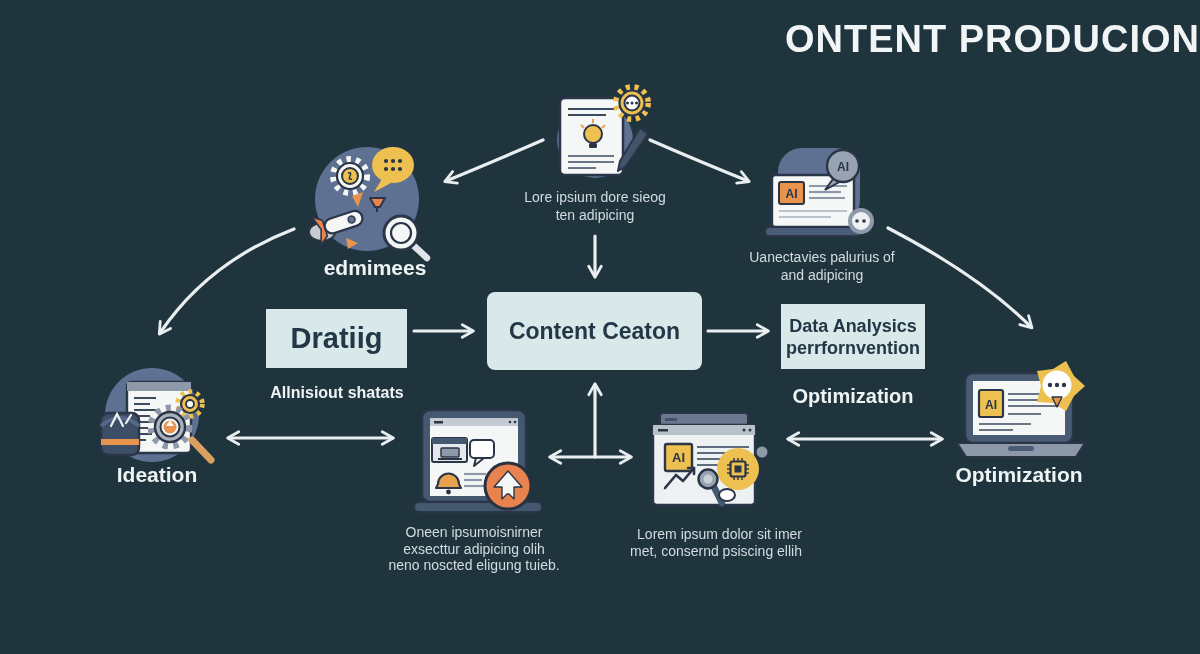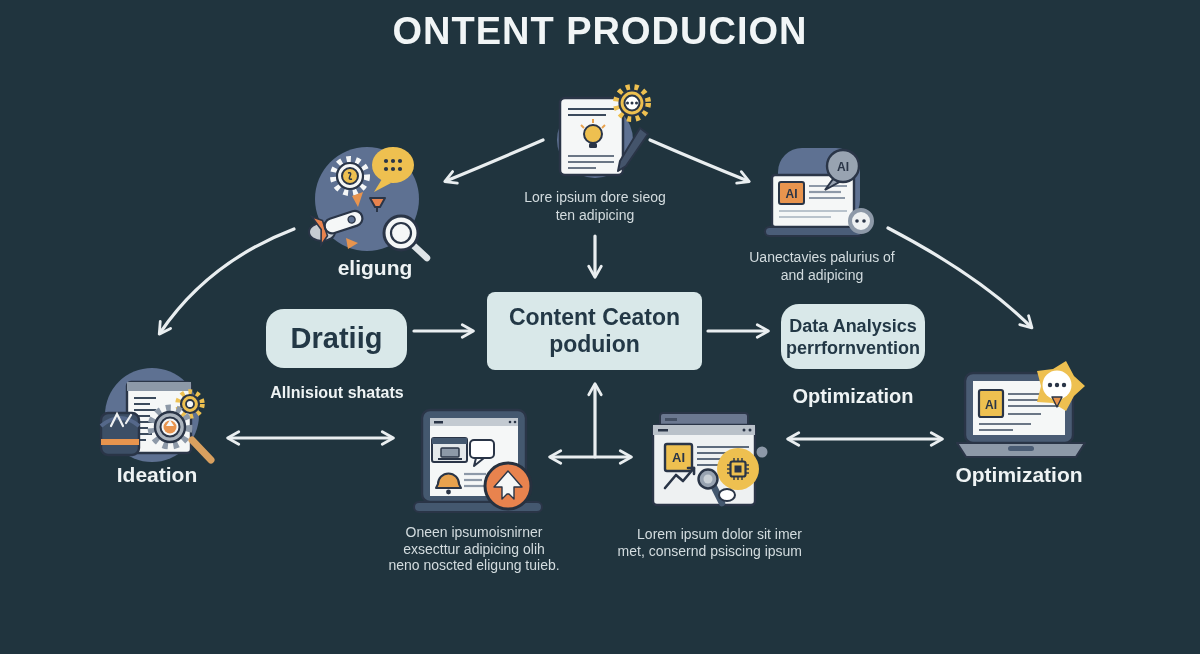--- a/index.html
+++ b/index.html
@@ -4,33 +4,33 @@
 <style>
   html,body{margin:0;padding:0;background:#10191e;}
   .stage{
     position:relative;width:1200px;height:654px;overflow:hidden;
     background:#20343e;
     font-family:"Liberation Sans",sans-serif;
     -webkit-font-smoothing:antialiased;
   }
   .abs{position:absolute;}
   .title{
-    left:0;top:10px;width:1200px;margin:0;text-align:center;
+    left:0;top:18px;width:1200px;margin:0;text-align:right;
     font-size:38px;font-weight:700;letter-spacing:1px;color:#f1f5f6;
   }
   .overlay{left:0;top:0;pointer-events:none;}
   .caption{
     text-align:center;color:#d3dcdf;font-size:14px;line-height:17.5px;font-weight:500;
   }
   .caption div{white-space:nowrap;}
   .node-label{
     text-align:center;color:#eef3f4;font-weight:700;font-size:21px;
   }
   .box{
-    background:#d9e8e9;border-radius:18px;display:flex;align-items:center;justify-content:center;
+    background:#d9e8e9;border-radius:0;display:flex;align-items:center;justify-content:center;
     text-align:center;color:#233846;font-weight:700;
   }
   .box .lines div{white-space:nowrap;}
   svg text{font-family:"Liberation Sans",sans-serif;font-weight:700;fill:#2a3547;}
 </style>
 </head>
 <body>
 
 <div class="stage">
 
@@ -118,21 +118,21 @@
         <circle cx="8" cy="0" r="3.5" fill="#5e7192" stroke="#2a3547" stroke-width="1.4"></circle>
       </g>
       <polygon points="46,92 58,97 48,103" fill="#e8944e"></polygon>
     </g>
     <g>
       <line x1="113" y1="99" x2="127" y2="112" stroke="#dfe5e8" stroke-width="6.5" stroke-linecap="round"></line>
       <circle cx="101" cy="87" r="17" fill="#f5f7f7" stroke="#2a3547" stroke-width="3"></circle>
       <circle cx="101" cy="87" r="10" fill="#f5f7f7" stroke="#2a3547" stroke-width="2.2"></circle>
     </g>
   </svg>
-  <div class="abs node-label" style="left:295px;top:256px;width:160px;">eligung</div>
+  <div class="abs node-label" style="left:295px;top:256px;width:160px;">edmimees</div>
 
   <svg class="abs" style="left:757px;top:146px;" width="122" height="96" viewBox="0 0 122 96">
     <rect x="21" y="2" width="82" height="76" rx="24" fill="#5e7192"></rect>
     <rect x="15" y="29" width="82" height="52" rx="3" fill="#f5f7f7" stroke="#2a3547" stroke-width="2.4"></rect>
     <g>
       <rect x="22" y="36" width="25" height="22" rx="2" fill="#e8944e" stroke="#2a3547" stroke-width="2"></rect>
       <text x="34.5" y="52" font-size="12" text-anchor="middle">AI</text>
     </g>
     <line x1="52" y1="40" x2="90" y2="40" stroke="#8d99a8" stroke-width="2.2"></line>
     <line x1="52" y1="46" x2="84" y2="46" stroke="#8d99a8" stroke-width="2.2"></line>
@@ -157,21 +157,20 @@
   </div>
 
   <div class="abs box" style="left:266px;top:309px;width:141px;height:59px;font-size:29px;">
     <span>Dratiig</span>
   </div>
   <div class="abs node-label" style="left:242px;top:384px;width:190px;font-size:16px;">Allnisiout shatats</div>
 
   <div class="abs box" style="left:487px;top:292px;width:215px;height:78px;font-size:23px;line-height:27px;border-radius:8px;">
     <div class="lines">
       <div>Content Ceaton</div>
-      <div>poduion</div>
     </div>
   </div>
 
   <div class="abs box" style="left:781px;top:304px;width:144px;height:65px;font-size:18px;line-height:22px;">
     <div class="lines">
       <div>Data Analysics</div>
       <div>perrfornvention</div>
     </div>
   </div>
   <div class="abs node-label" style="left:773px;top:385px;width:160px;font-size:20px;">Optimization</div>
@@ -288,21 +287,21 @@
     <g>
       <line x1="69" y1="87" x2="77" y2="103" stroke="#44586f" stroke-width="6.5" stroke-linecap="round"></line>
       <circle cx="63" cy="79" r="9.5" fill="#98a3b1" stroke="#2a3547" stroke-width="2.4"></circle>
       <circle cx="63" cy="79" r="4.5" fill="#c9d0d6"></circle>
     </g>
     <ellipse cx="82" cy="95" rx="8" ry="6" fill="#ffffff" stroke="#2a3547" stroke-width="2"></ellipse>
     <circle cx="117" cy="52" r="5.5" fill="#8d99a8"></circle>
   </svg>
   <div class="abs caption" style="left:612px;top:526px;width:190px;line-height:16.5px;text-align:right;">
     <div>Lorem ipsum dolor sit imer</div>
-    <div>met, consernd psiscing ipsum</div>
+    <div>met, consernd psiscing ellih</div>
   </div>
 
   <svg class="abs" style="left:953px;top:360px;" width="137" height="110" viewBox="0 0 137 110">
     <rect x="12" y="13" width="108" height="70" rx="8" fill="#4a5c74" stroke="#2a3547" stroke-width="2.4"></rect>
     <rect x="20" y="21" width="92" height="54" fill="#f5f7f7"></rect>
     <g>
       <rect x="26" y="30" width="24" height="27" rx="2" fill="#eec050" stroke="#2a3547" stroke-width="2.2"></rect>
       <text x="38" y="49" font-size="12" text-anchor="middle">AI</text>
     </g>
     <line x1="55" y1="34" x2="106" y2="34" stroke="#6a7685" stroke-width="2.2"></line>

